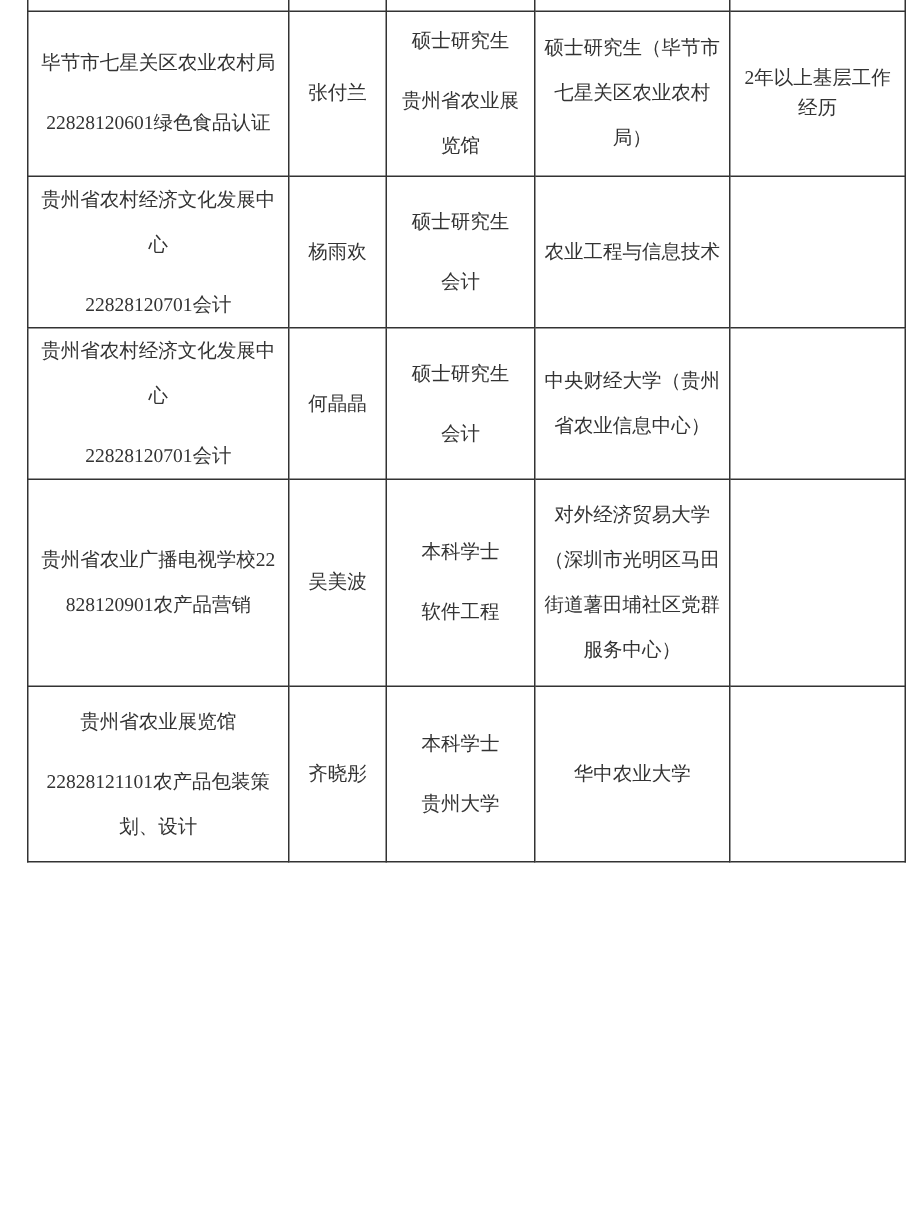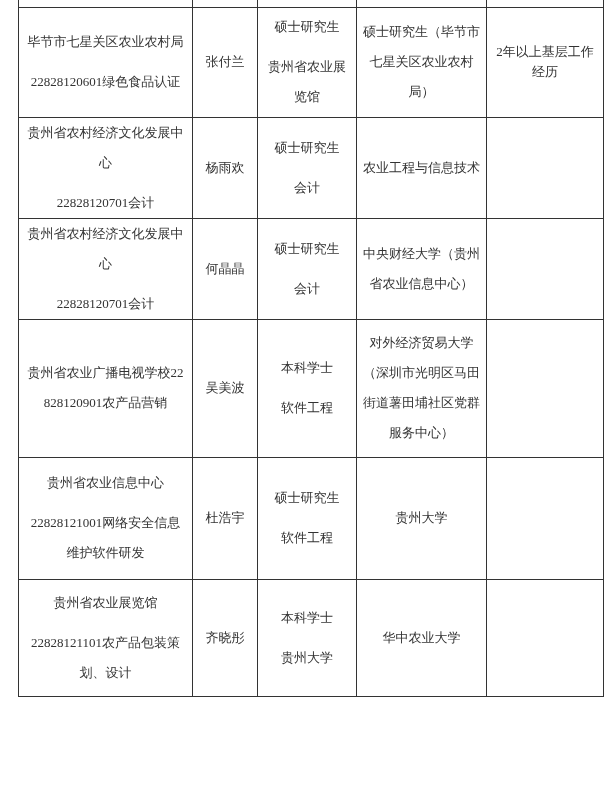--- a/index.html
+++ b/index.html
@@ -123,37 +123,20 @@
           </td>
           <td class="c-degree">
             <div class="para">本科学士</div>
             <div class="para">软件工程</div>
           </td>
           <td class="c-school">
             <div class="para">对外经济贸易大学（深圳市光明区马田街道薯田埔社区党群服务中心）</div>
           </td>
           <td class="c-note"></td>
         </tr>
-        <tr style="height: 122px;">
-          <td class="c-org">
-            <div class="para">贵州省农业信息中心</div>
-            <div class="para">22828121001网络安全信息维护软件研发</div>
-          </td>
-          <td class="c-name">
-            <div class="para">杜浩宇</div>
-          </td>
-          <td class="c-degree">
-            <div class="para">硕士研究生</div>
-            <div class="para">软件工程</div>
-          </td>
-          <td class="c-school">
-            <div class="para">贵州大学</div>
-          </td>
-          <td class="c-note"></td>
-        </tr>
         <tr style="height: 117px;">
           <td class="c-org">
             <div class="para">贵州省农业展览馆</div>
             <div class="para">22828121101农产品包装策划、设计</div>
           </td>
           <td class="c-name">
             <div class="para">齐晓彤</div>
           </td>
           <td class="c-degree">
             <div class="para">本科学士</div>

